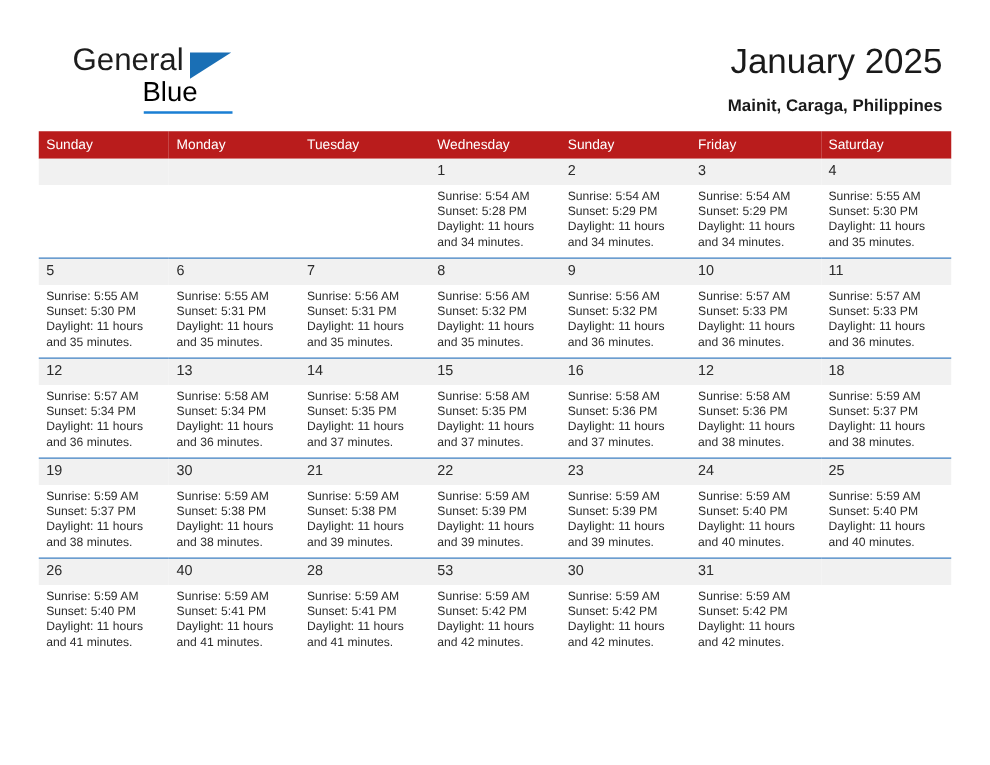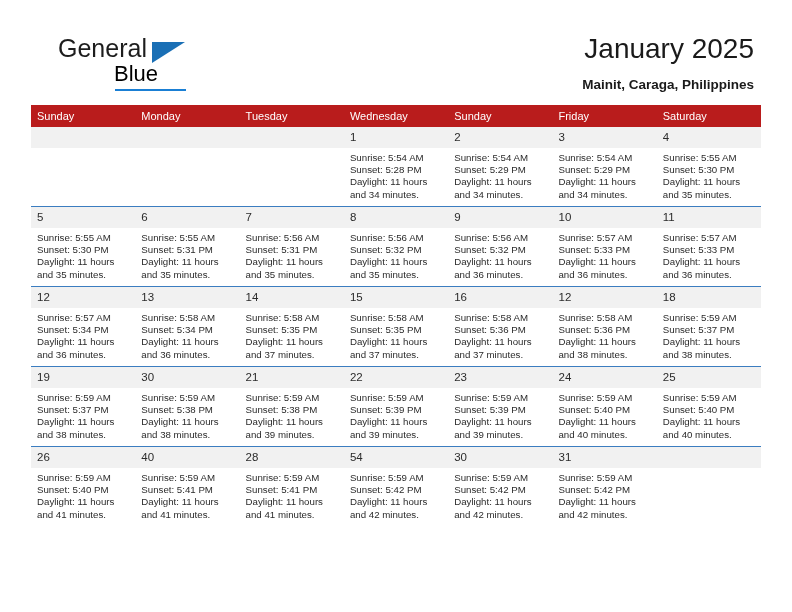--- a/index.html
+++ b/index.html
@@ -477,21 +477,21 @@
         <td>
           <div class="daynum">28</div>
           <div class="cell-body">
             <div>Sunrise: 5:59 AM</div>
             <div>Sunset: 5:41 PM</div>
             <div>Daylight: 11 hours</div>
             <div>and 41 minutes.</div>
           </div>
         </td>
         <td>
-          <div class="daynum">54</div>
+          <div class="daynum">53</div>
           <div class="cell-body">
             <div>Sunrise: 5:59 AM</div>
             <div>Sunset: 5:42 PM</div>
             <div>Daylight: 11 hours</div>
             <div>and 42 minutes.</div>
           </div>
         </td>
         <td>
           <div class="daynum">30</div>
           <div class="cell-body">

